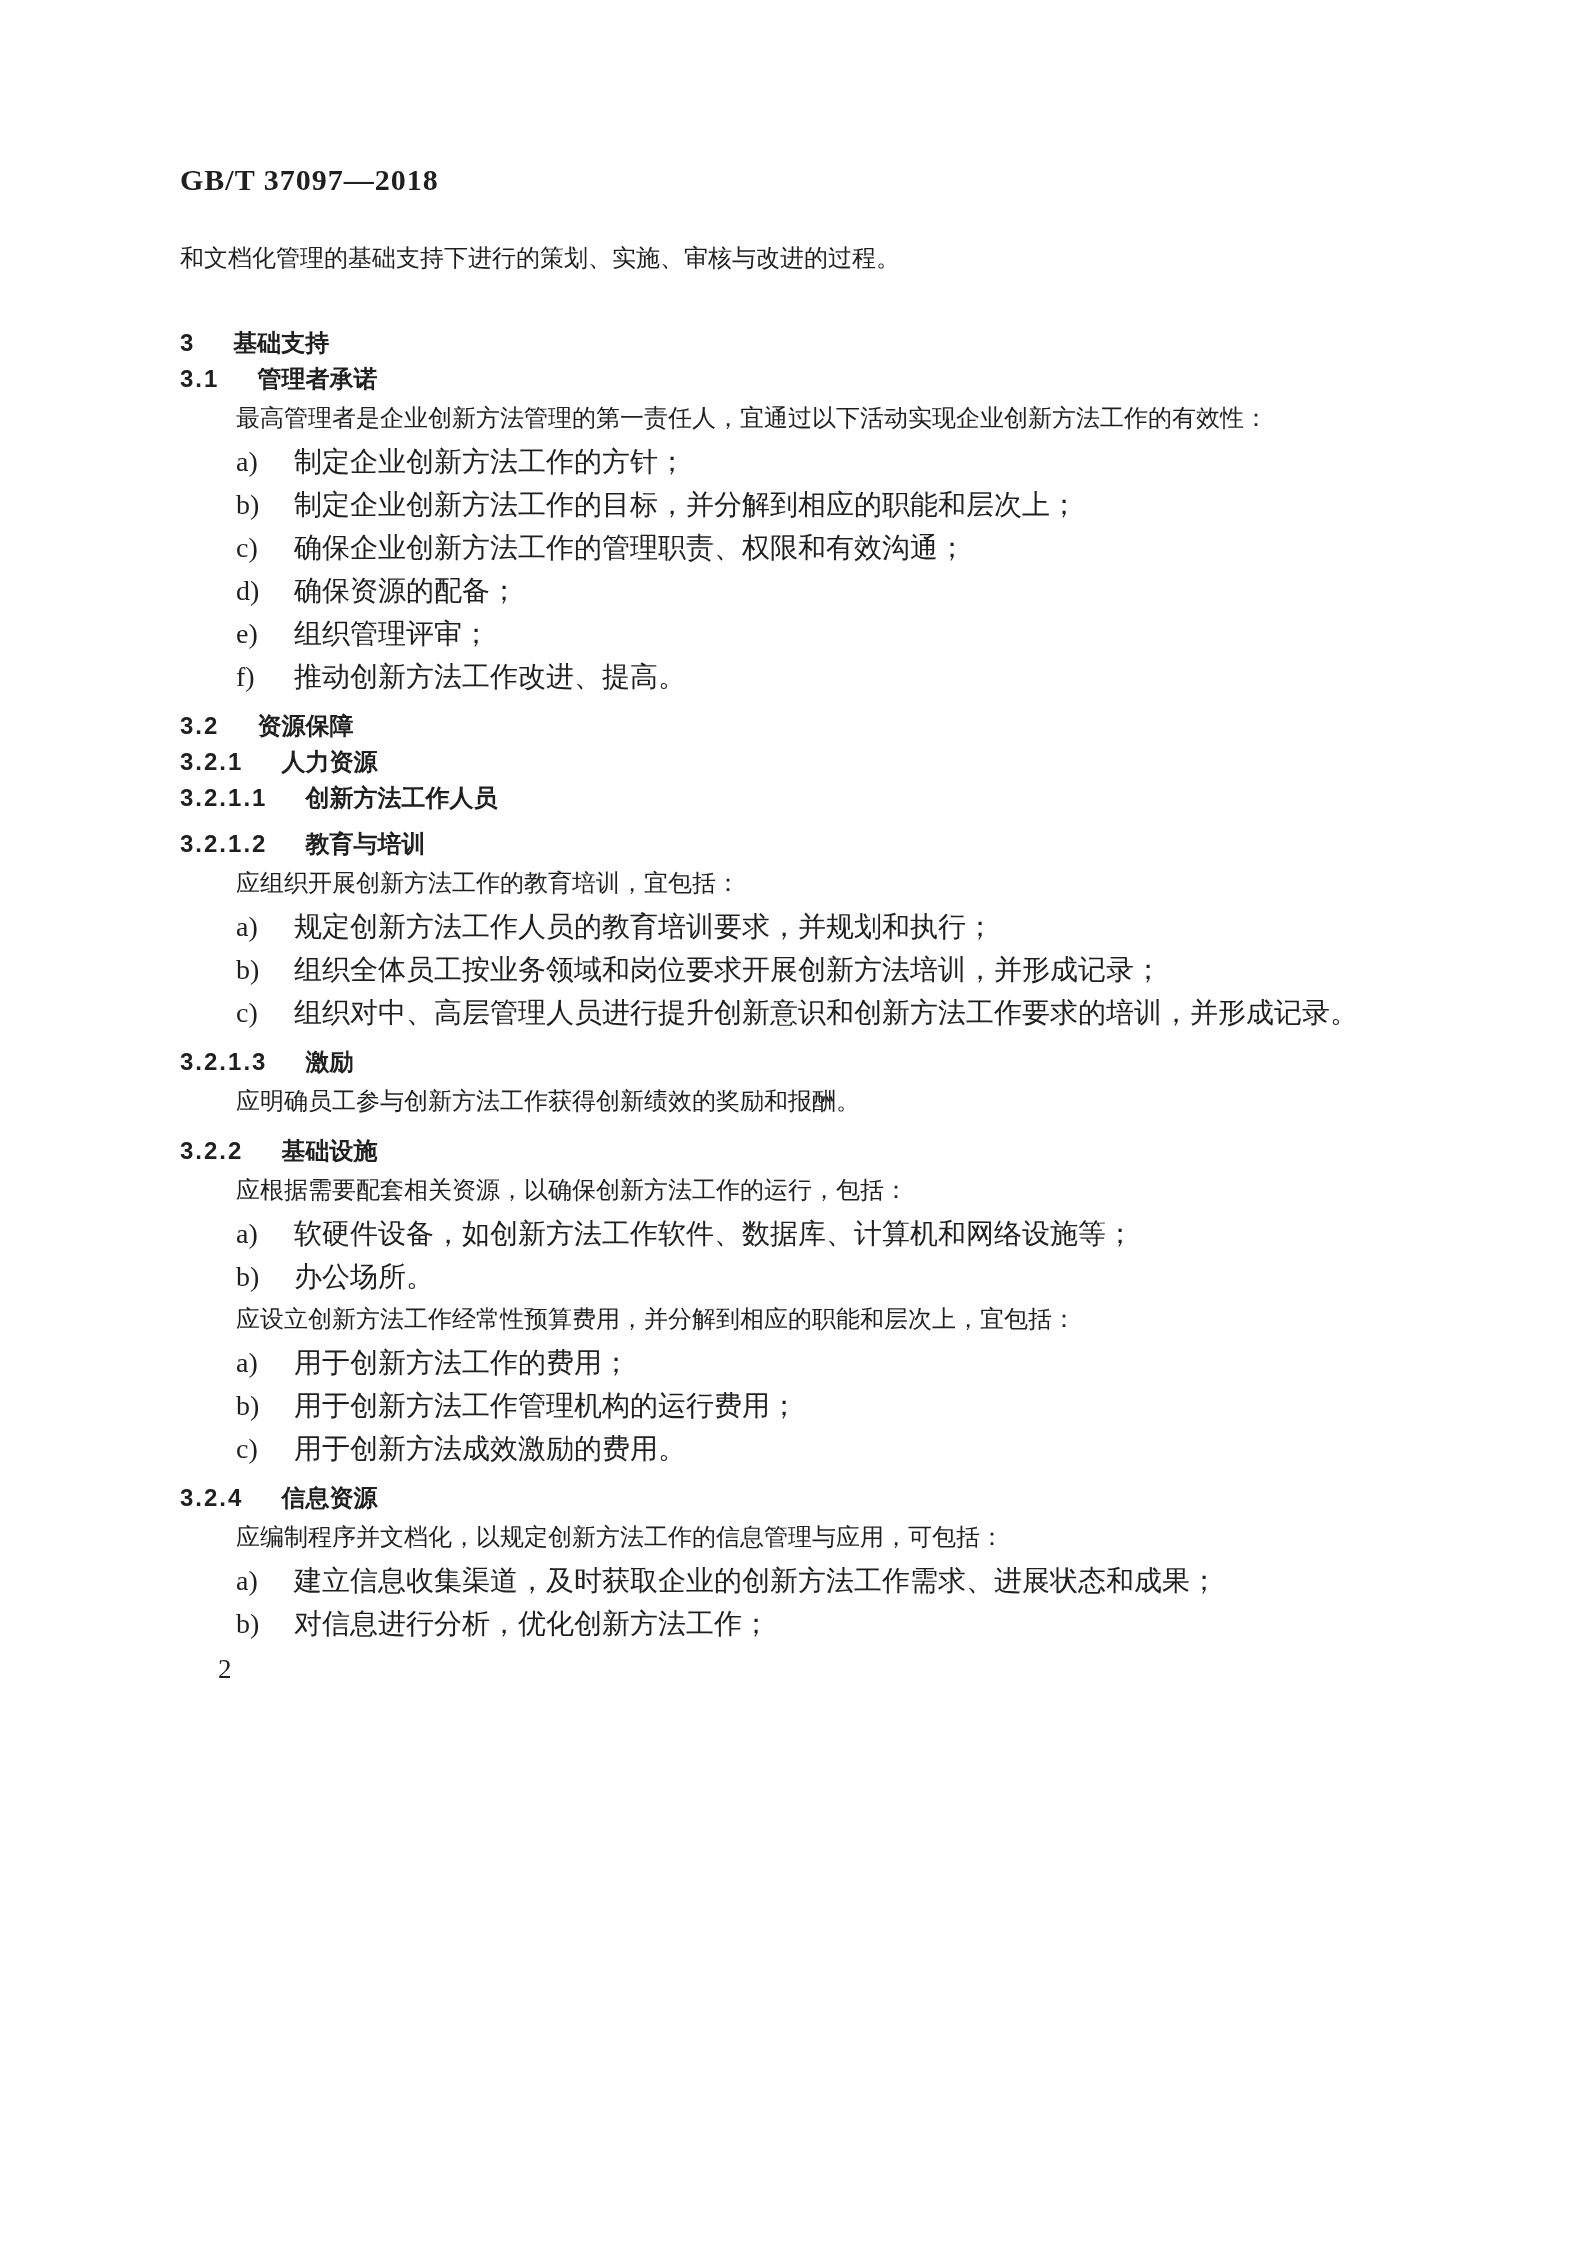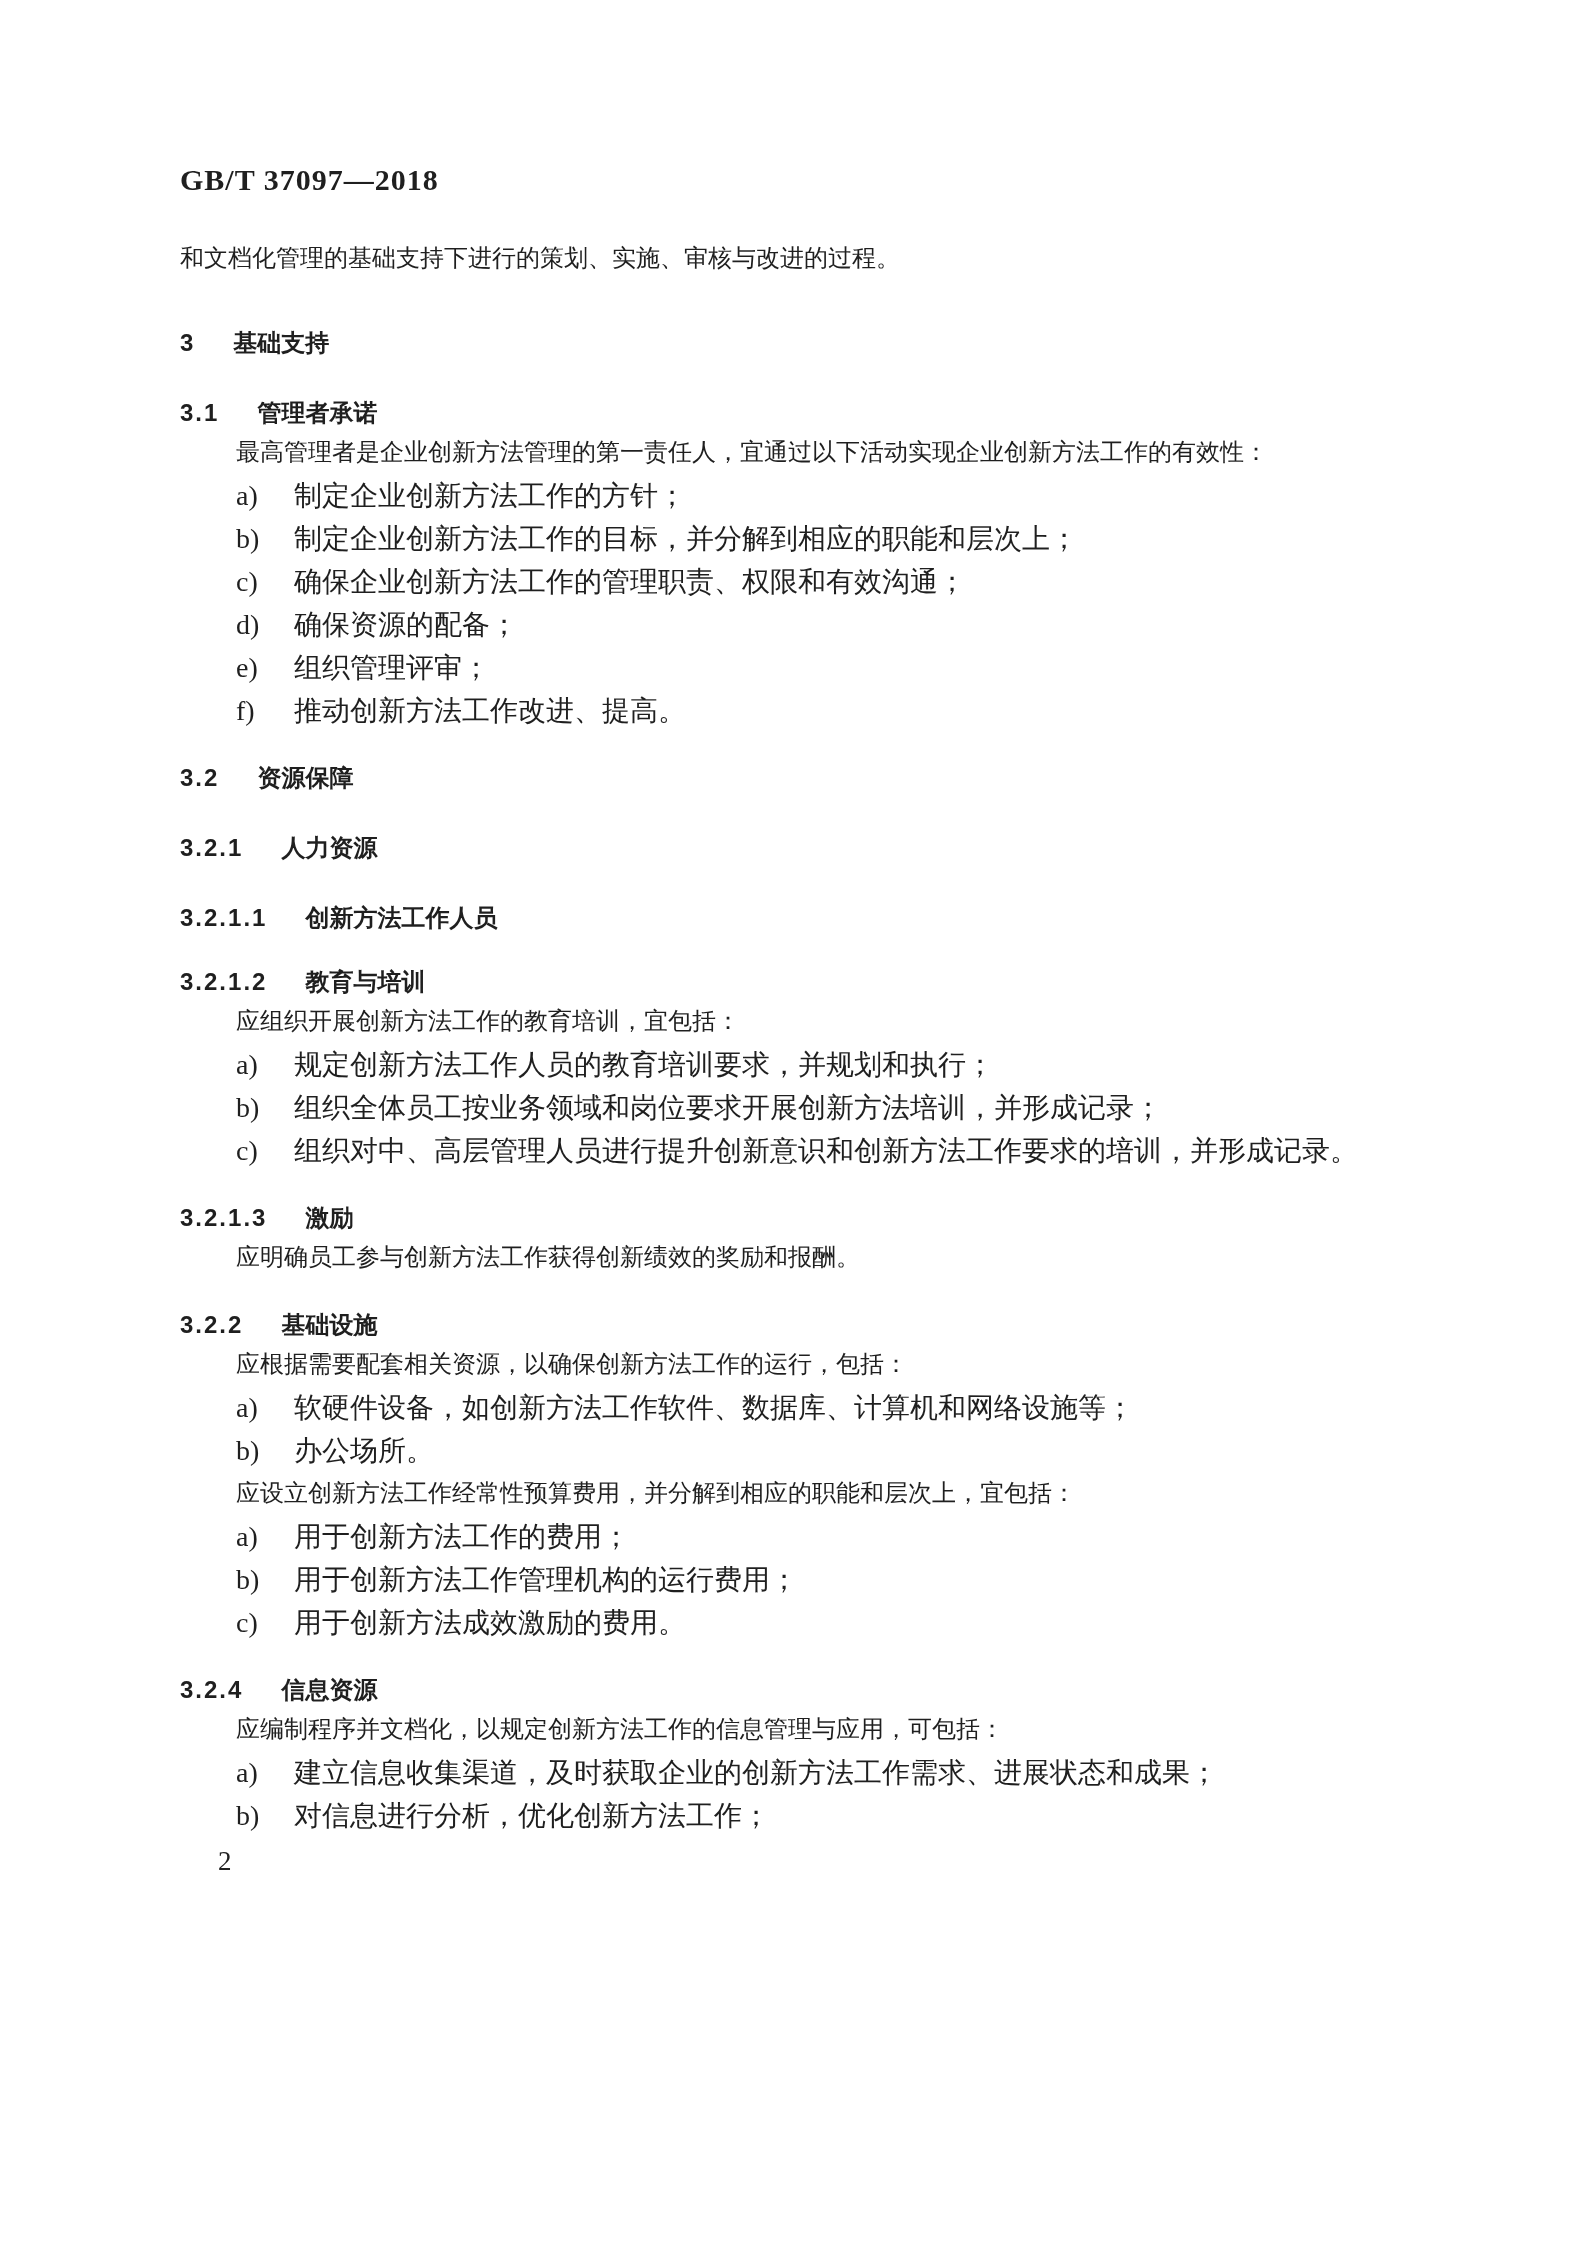--- a/index.html
+++ b/index.html
@@ -57,23 +57,23 @@
   .li .txt { flex: none; }
   .page-number {
     margin-top: 3px;
     padding-left: 38px;
     font-size: 27px;
     line-height: 43px;
   }
   
   .mt-intro { margin-top: 39px; }
   .mt-h-top { margin-top: 45px; }  
-  .mt-hh    { margin-top: 34px; }  
+  .mt-hh    { }  
   .mt-hp    { }  
-  .mt-ph    { margin-top: 28px; }  
+  .mt-ph    { margin-top: 10px; }  
 </style>
 </head>
 <body>
 
 <div class="page">
 
   <div class="doc-code">GB/T 37097—2018</div>
 
   <div class="para no-indent mt-intro">和文档化管理的基础支持下进行的策划、实施、审核与改进的过程。</div>
 

